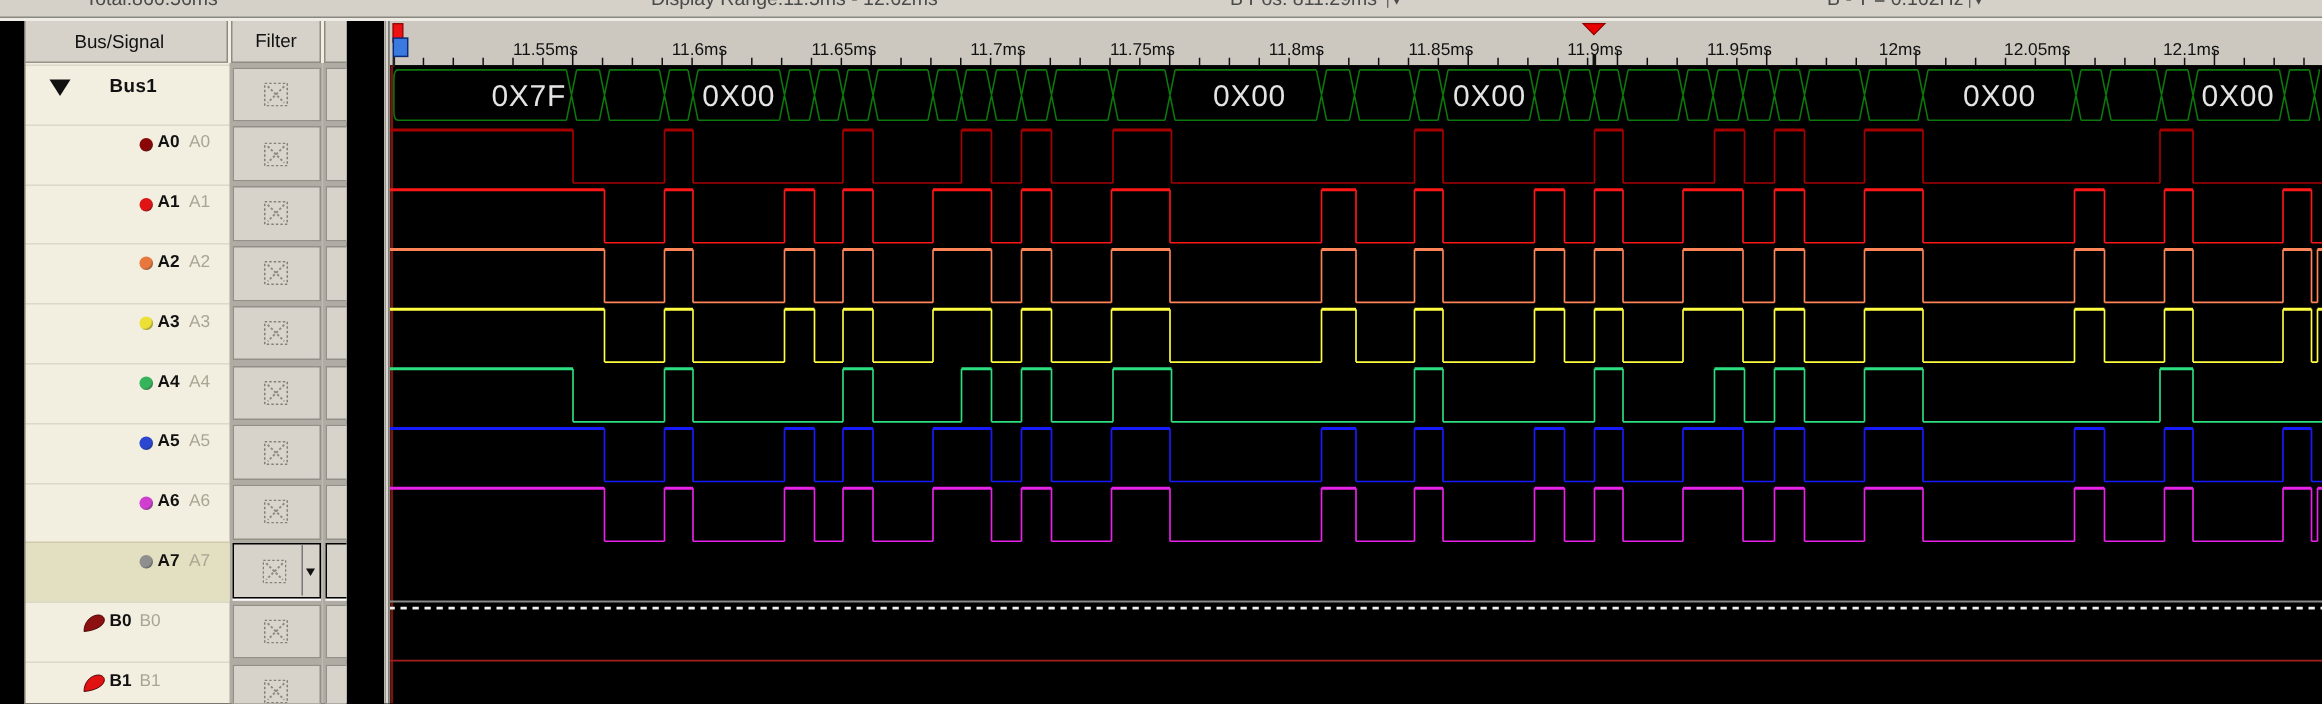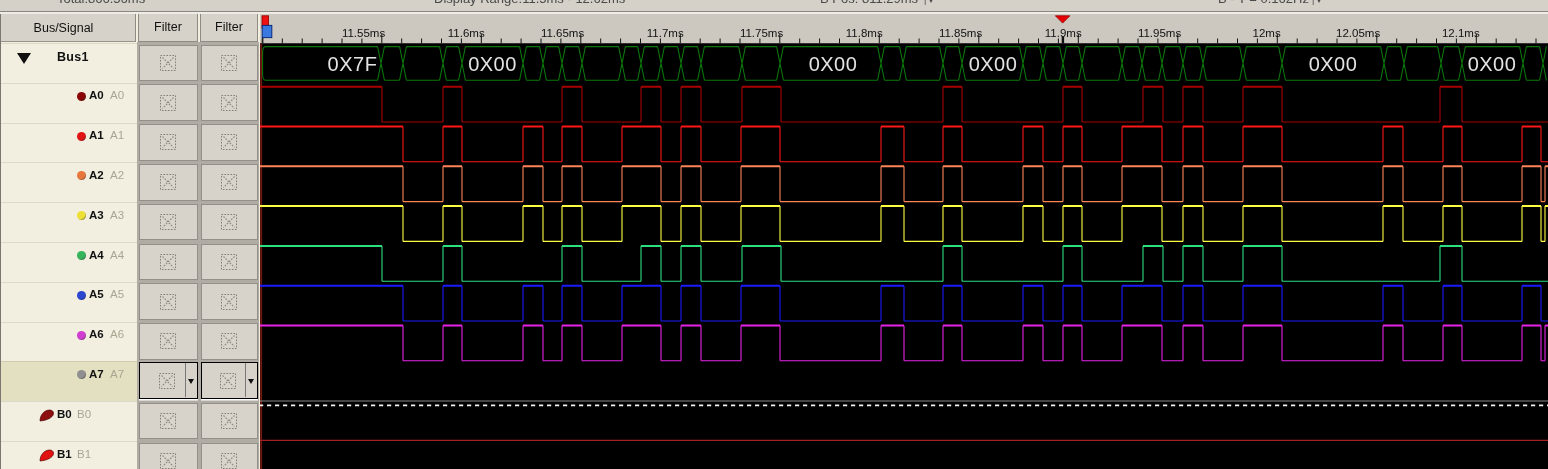--- a/index.html
+++ b/index.html
@@ -62,21 +62,21 @@
     <path d="M403,321.0H443 M462,321.0H523 M543,321.0H562 M582,321.0H622 M661,321.0H681 M701,321.0H741 M780,321.0H881 M904,321.0H943 M962,321.0H1023 M1043,321.0H1063 M1082,321.0H1122 M1162,321.0H1183 M1203,321.0H1243 M1282,321.0H1383 M1403,321.0H1443 M1462,321.0H1522 M1541,321.0H1548" stroke="#1a1aff" stroke-width="1.1" fill="none"></path>
     <path d="M403,285.7V321.0 M443,285.7V321.0 M462,285.7V321.0 M523,285.7V321.0 M543,285.7V321.0 M562,285.7V321.0 M582,285.7V321.0 M622,285.7V321.0 M661,285.7V321.0 M681,285.7V321.0 M701,285.7V321.0 M741,285.7V321.0 M780,285.7V321.0 M881,285.7V321.0 M904,285.7V321.0 M943,285.7V321.0 M962,285.7V321.0 M1023,285.7V321.0 M1043,285.7V321.0 M1063,285.7V321.0 M1082,285.7V321.0 M1122,285.7V321.0 M1162,285.7V321.0 M1183,285.7V321.0 M1203,285.7V321.0 M1243,285.7V321.0 M1282,285.7V321.0 M1383,285.7V321.0 M1403,285.7V321.0 M1443,285.7V321.0 M1462,285.7V321.0 M1522,285.7V321.0 M1541,285.7V321.0" stroke="#1a1aff" stroke-width="1.1" fill="none"></path>
     <path d="M259,285.7H403 M443,285.7H462 M523,285.7H543 M562,285.7H582 M622,285.7H661 M681,285.7H701 M741,285.7H780 M881,285.7H904 M943,285.7H962 M1023,285.7H1043 M1063,285.7H1082 M1122,285.7H1162 M1183,285.7H1203 M1243,285.7H1282 M1383,285.7H1403 M1443,285.7H1462 M1522,285.7H1541" stroke="#1a1aff" stroke-width="2" fill="none"></path>
     <path d="M403,360.8H443 M462,360.8H523 M543,360.8H562 M582,360.8H622 M661,360.8H681 M701,360.8H741 M780,360.8H881 M904,360.8H943 M962,360.8H1023 M1043,360.8H1063 M1082,360.8H1122 M1162,360.8H1183 M1203,360.8H1243 M1282,360.8H1383 M1403,360.8H1443 M1462,360.8H1522 M1541,360.8H1545" stroke="#e822e8" stroke-width="1.1" fill="none"></path>
     <path d="M403,325.5V360.8 M443,325.5V360.8 M462,325.5V360.8 M523,325.5V360.8 M543,325.5V360.8 M562,325.5V360.8 M582,325.5V360.8 M622,325.5V360.8 M661,325.5V360.8 M681,325.5V360.8 M701,325.5V360.8 M741,325.5V360.8 M780,325.5V360.8 M881,325.5V360.8 M904,325.5V360.8 M943,325.5V360.8 M962,325.5V360.8 M1023,325.5V360.8 M1043,325.5V360.8 M1063,325.5V360.8 M1082,325.5V360.8 M1122,325.5V360.8 M1162,325.5V360.8 M1183,325.5V360.8 M1203,325.5V360.8 M1243,325.5V360.8 M1282,325.5V360.8 M1383,325.5V360.8 M1403,325.5V360.8 M1443,325.5V360.8 M1462,325.5V360.8 M1522,325.5V360.8 M1541,325.5V360.8 M1545,325.5V360.8" stroke="#e822e8" stroke-width="1.1" fill="none"></path>
     <path d="M259,325.5H403 M443,325.5H462 M523,325.5H543 M562,325.5H582 M622,325.5H661 M681,325.5H701 M741,325.5H780 M881,325.5H904 M943,325.5H962 M1023,325.5H1043 M1063,325.5H1082 M1122,325.5H1162 M1183,325.5H1203 M1243,325.5H1282 M1383,325.5H1403 M1443,325.5H1462 M1522,325.5H1541 M1545,325.5H1548" stroke="#e822e8" stroke-width="2" fill="none"></path>
     <path d="M259,401.0H1548" stroke="#8a8a8a" stroke-width="1.2"></path>
     <path d="M259,405.4H1548" stroke="#f2f2f2" stroke-width="1.9" stroke-dasharray="4.2,3.8"></path>
     <path d="M259,440.4H1548" stroke="#a42020" stroke-width="1.1"></path>
   </svg>
-<div style="position:absolute;left:0;top:14px;width:260px;height:455px;background:#f2efe1;overflow:hidden">
+<div style="position:absolute;left:16px;top:14px;width:215px;height:455px;background:#f2efe1;overflow:hidden">
     <div style="position:absolute;left:1px;top:0;width:135px;height:28px;background:#d6d2c9;border-bottom:1px solid #96938b;border-right:1px solid #8e8b83;box-sizing:border-box;text-align:center;line-height:28px;font-size:12.5px;color:#111;padding-right:9px">Bus/Signal</div>
     <div style="position:absolute;left:138px;top:0;width:60px;height:28px;background:#d6d2c9;border:1px solid #8e8b83;border-top:none;box-sizing:border-box;text-align:center;line-height:27px;font-size:12.5px;color:#111">Filter</div>
     <div style="position:absolute;left:200px;top:0;width:58px;height:28px;background:#d6d2c9;border:1px solid #8e8b83;border-top:none;box-sizing:border-box;text-align:center;line-height:27px;font-size:12.5px;color:#111">Filter</div>
     <div style="position:absolute;left:137px;top:28px;width:62px;height:427px;background:#b0aca4"></div>
     <div style="position:absolute;left:199px;top:28px;width:60px;height:427px;background:#b0aca4"></div>
     <div style="position:absolute;left:0;top:29.0px;width:137px;height:1px;background:rgba(120,115,95,0.18)"></div>
     <div style="position:absolute;left:17px;top:39.0px;width:0;height:0;border-left:7.5px solid transparent;border-right:7.5px solid transparent;border-top:11px solid #111"></div>
     <div style="position:absolute;left:57px;top:36.0px;font-size:12.5px;font-weight:bold;color:#111;letter-spacing:0.3px">Bus1</div>
     <div style="position:absolute;left:138.5px;top:30.5px;width:59px;height:36.8px;background:#d7d3ca;border:1px solid #93908a;box-sizing:border-box"></div>
     <div style="position:absolute;left:160px;top:41px;width:16px;height:16px">

